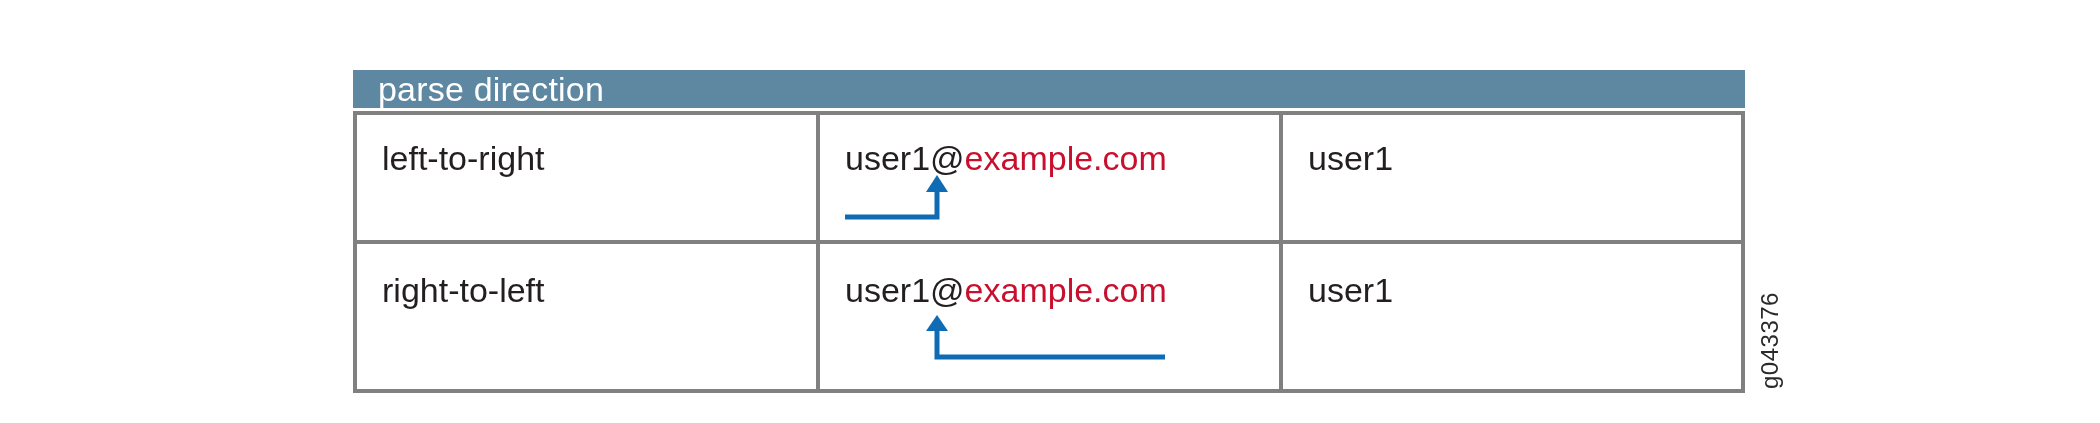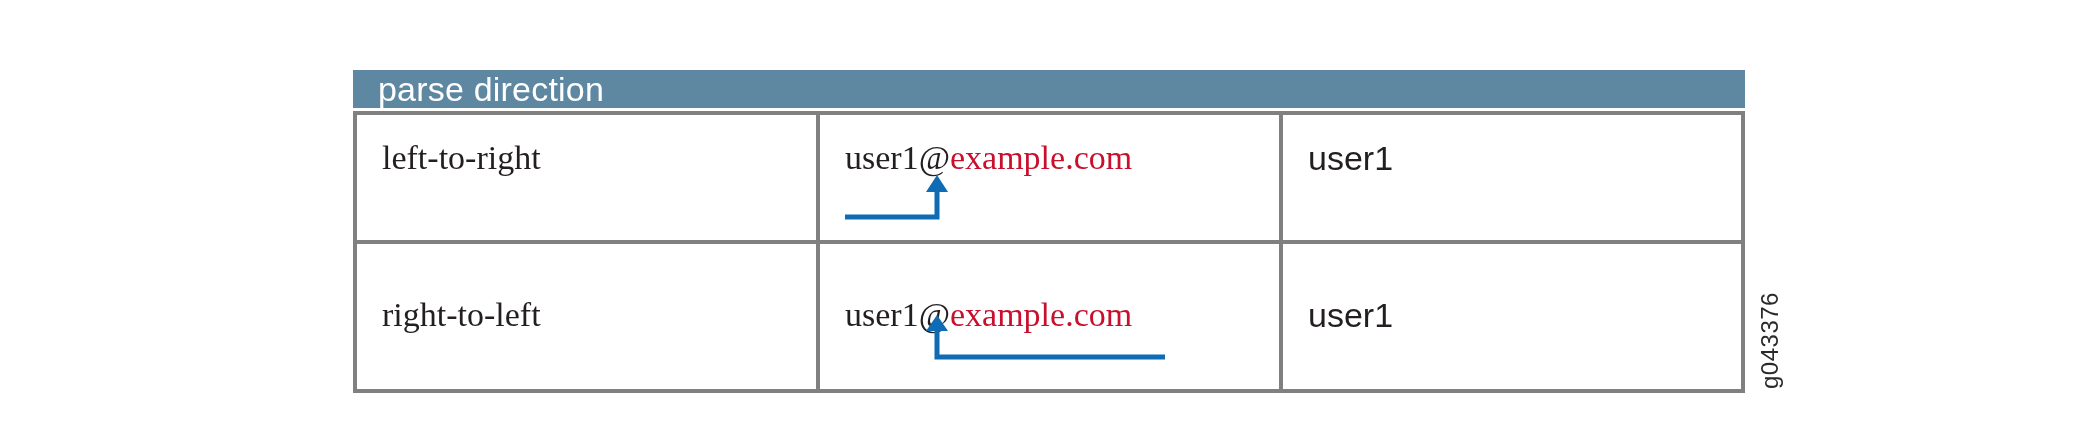--- a/index.html
+++ b/index.html
@@ -33,27 +33,27 @@
     border:4px solid var(--border);
     height:282px;
     display:grid;
     grid-template-columns:463px 463px 1fr;
     grid-template-rows:129px 1fr;
   }
   .cell{
     background:#ffffff;position:relative;
     font-size:34px;line-height:36px;
   }
-  .cell.col-1,.cell.col-2{border-right:4px solid var(--border);font-family:Liberation Serif, serif;}
+  .cell.col-1,.cell.col-2{border-right:4px solid var(--border);}
   .cell.row-1{border-bottom:4px solid var(--border);}
   .cell .cell-text{
     display:block;
   }
   .row-1 .cell-text{padding:25px 0 0 25px;}
-  .row-2 .cell-text{padding:53px 0 0 25px;}
+  .row-2 .cell-text{padding:28px 0 0 25px;}
   .domain-part{color:var(--domain-text);}
   .arrow-svg{position:absolute;display:block;}
   .arrow-svg path{stroke:var(--arrow);stroke-width:5;fill:none;stroke-linejoin:miter;}
   .arrow-svg polygon{fill:var(--arrow);}
   .arrow-r1{left:20px;top:56px;}
   .arrow-r2{left:90px;top:66px;}
   .figure-id{
     position:absolute;left:1756px;top:389px;
     transform:rotate(-90deg);transform-origin:0 0;
     font-size:24px;color:#2a2a2a;letter-spacing:0.5px;white-space:nowrap;

